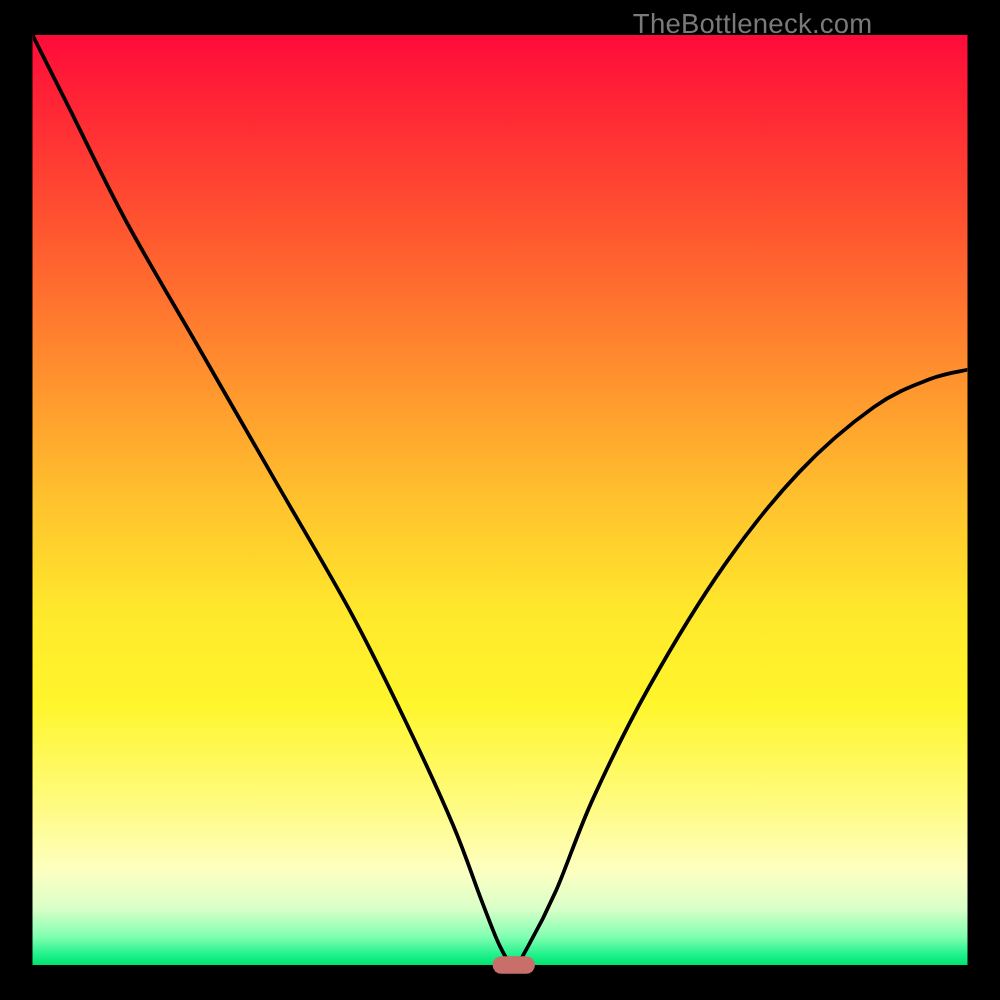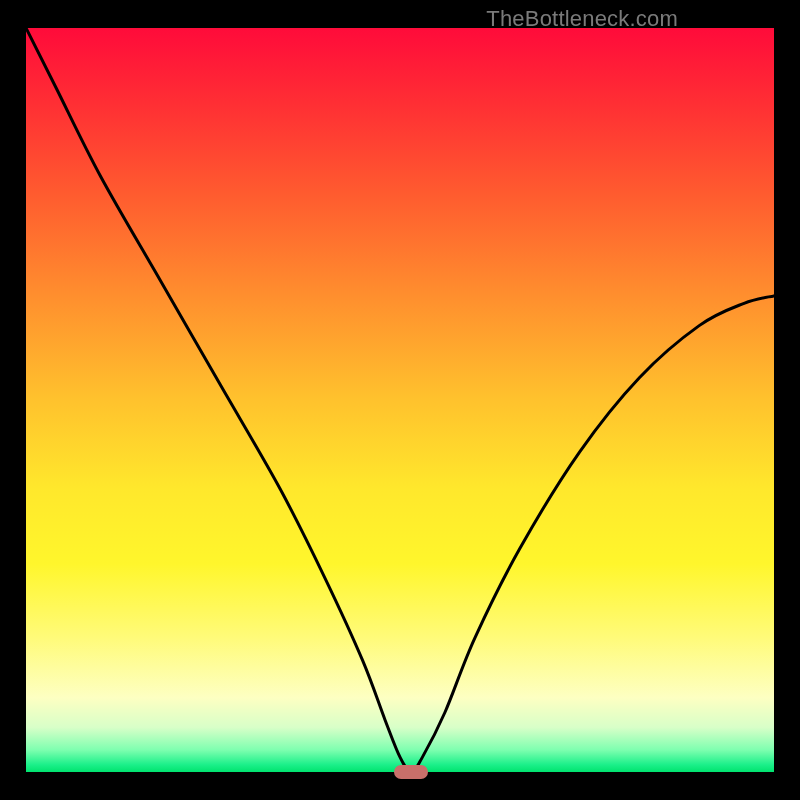--- a/index.html
+++ b/index.html
@@ -8,20 +8,21 @@
     width: 800px;
     height: 800px;
     background: #000;
     overflow: hidden;
   }
   .outer {
     position: relative;
     width: 692px;
     height: 800px;
     background: #000;
+    padding-left: 20px;
   }
   .watermark {
     position: absolute;
     top: 6px;
     right: 14px;
     font-family: Arial, Helvetica, sans-serif;
     font-size: 22px;
     color: #7a7a7a;
     letter-spacing: 0.2px;
     user-select: none;

